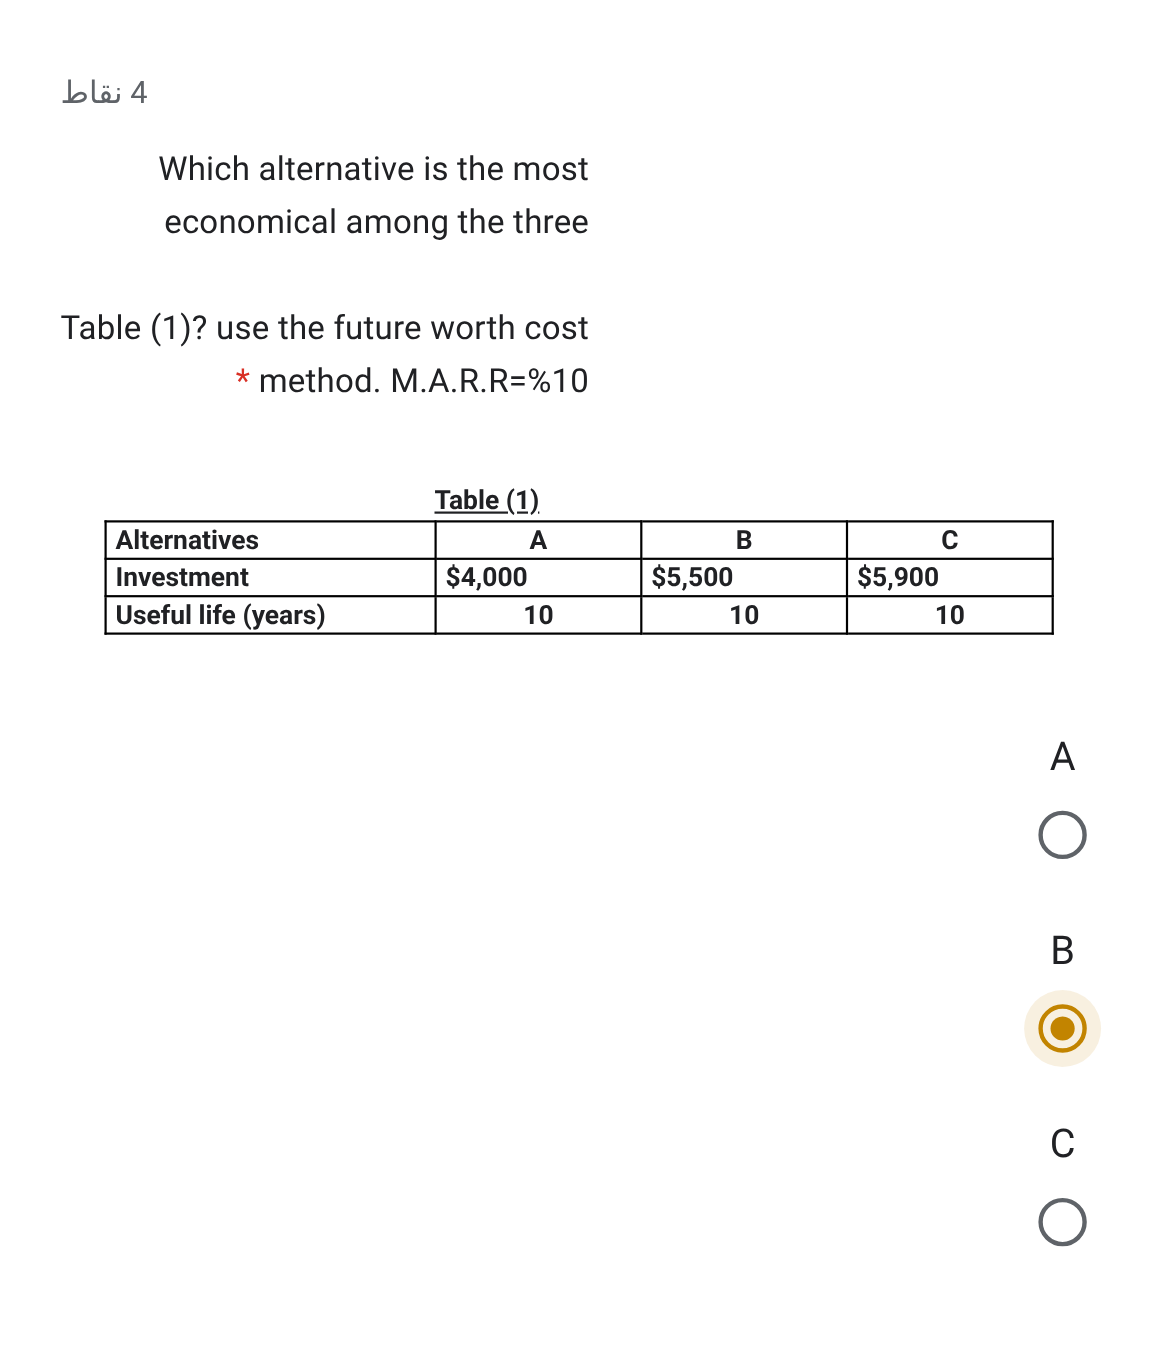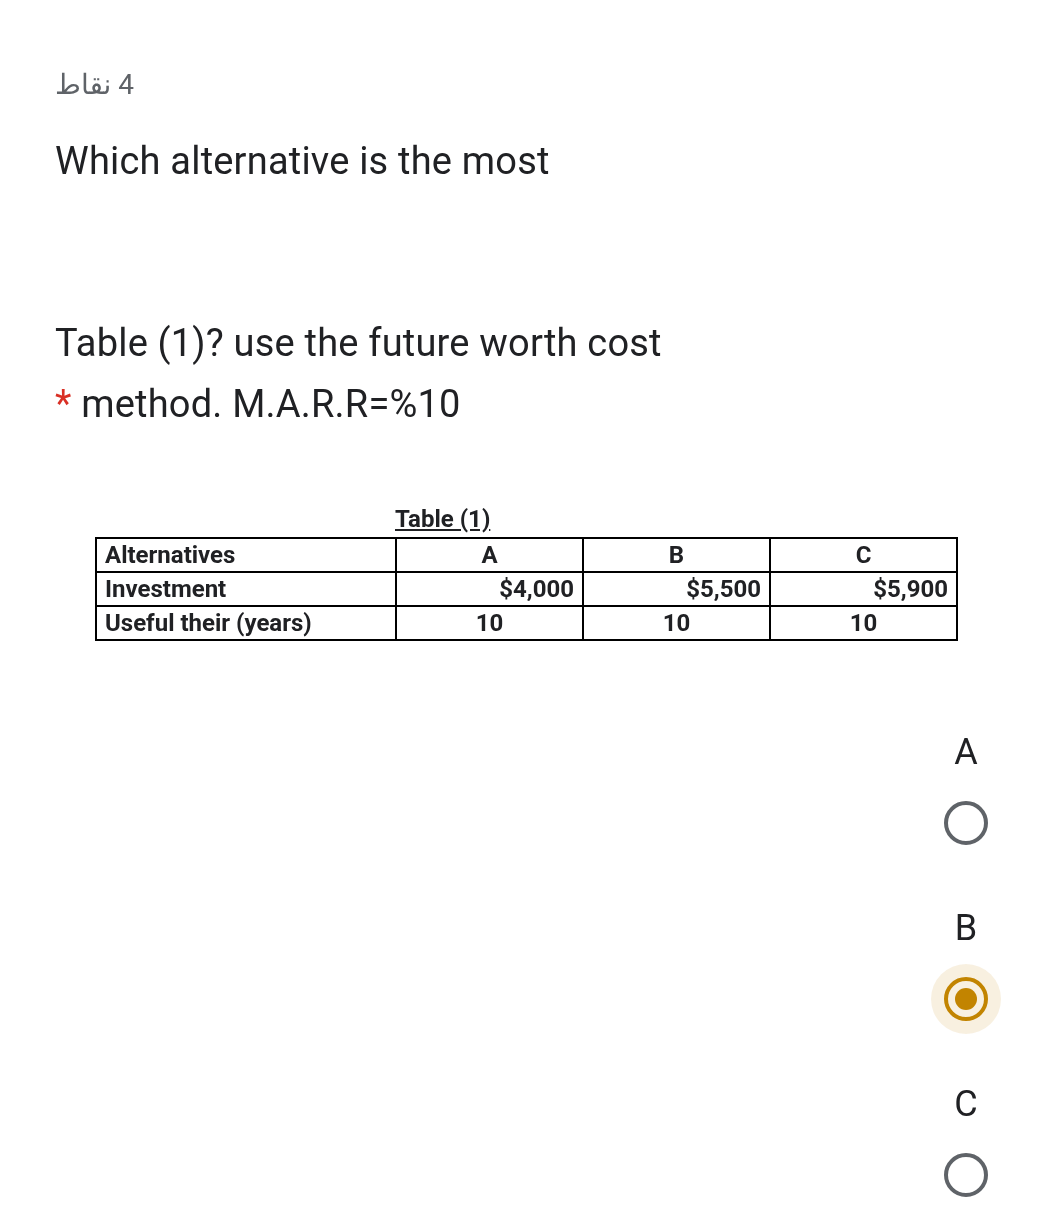--- a/index.html
+++ b/index.html
@@ -24,23 +24,23 @@
     }
     .points-label {
       font-size: 28px;
       color: #5f6368;
       white-space: nowrap;
       padding-top: 8px;
       direction: rtl;
     }
     .question-text-block {
       flex: 1;
-      text-align: left;
+      text-align: right;
       direction: ltr;
-      font-size: 38px;
+      font-size: 30px;
       line-height: 1.6;
       letter-spacing: 0.2px;
       color: #202124;
     }
     .required-asterisk {
       color: #d93025;
     }
     .table-wrap {
       margin-top: 70px;
       padding: 0 40px 0 40px;
@@ -67,21 +67,21 @@
     table.data-table .row-label {
       font-weight: bold;
       text-align: left;
       width: 300px;
     }
     table.data-table .val {
       font-weight: bold;
       text-align: center;
     }
     table.data-table .val.right {
-      text-align: right;
+      text-align: left;
     }
     .options-block {
       margin-top: 90px;
       display: flex;
       flex-direction: column;
       align-items: flex-end;
       gap: 62px;
       padding-right: 10px;
     }
     .option-row {
@@ -124,21 +124,21 @@
       z-index: -1;
     }
   </style>
 </head>
 <body>
 
 <div class="question-header">
   <div class="points-label">4 نقاط</div>
   <div class="question-text-block">
     <span>Which alternative is the most</span><br>
-    <br>
+    <span>economical among the three</span><br>
     <br>
     <span>Table (1)? use the future worth cost</span><br>
     <span class="required-asterisk">*</span><span> method. M.A.R.R=%10</span>
   </div>
 </div>
 
 <div class="table-wrap">
   <div class="table-title">Table (1)</div>
   <table class="data-table">
     <colgroup>
@@ -154,21 +154,21 @@
         <td class="val">B</td>
         <td class="val">C</td>
       </tr>
       <tr>
         <td class="row-label">Investment</td>
         <td class="val right">$4,000</td>
         <td class="val right">$5,500</td>
         <td class="val right">$5,900</td>
       </tr>
       <tr>
-        <td class="row-label">Useful their (years)</td>
+        <td class="row-label">Useful life (years)</td>
         <td class="val">10</td>
         <td class="val">10</td>
         <td class="val">10</td>
       </tr>
     </tbody>
   </table>
 </div>
 
 <div class="options-block">
   <div class="option-row">

